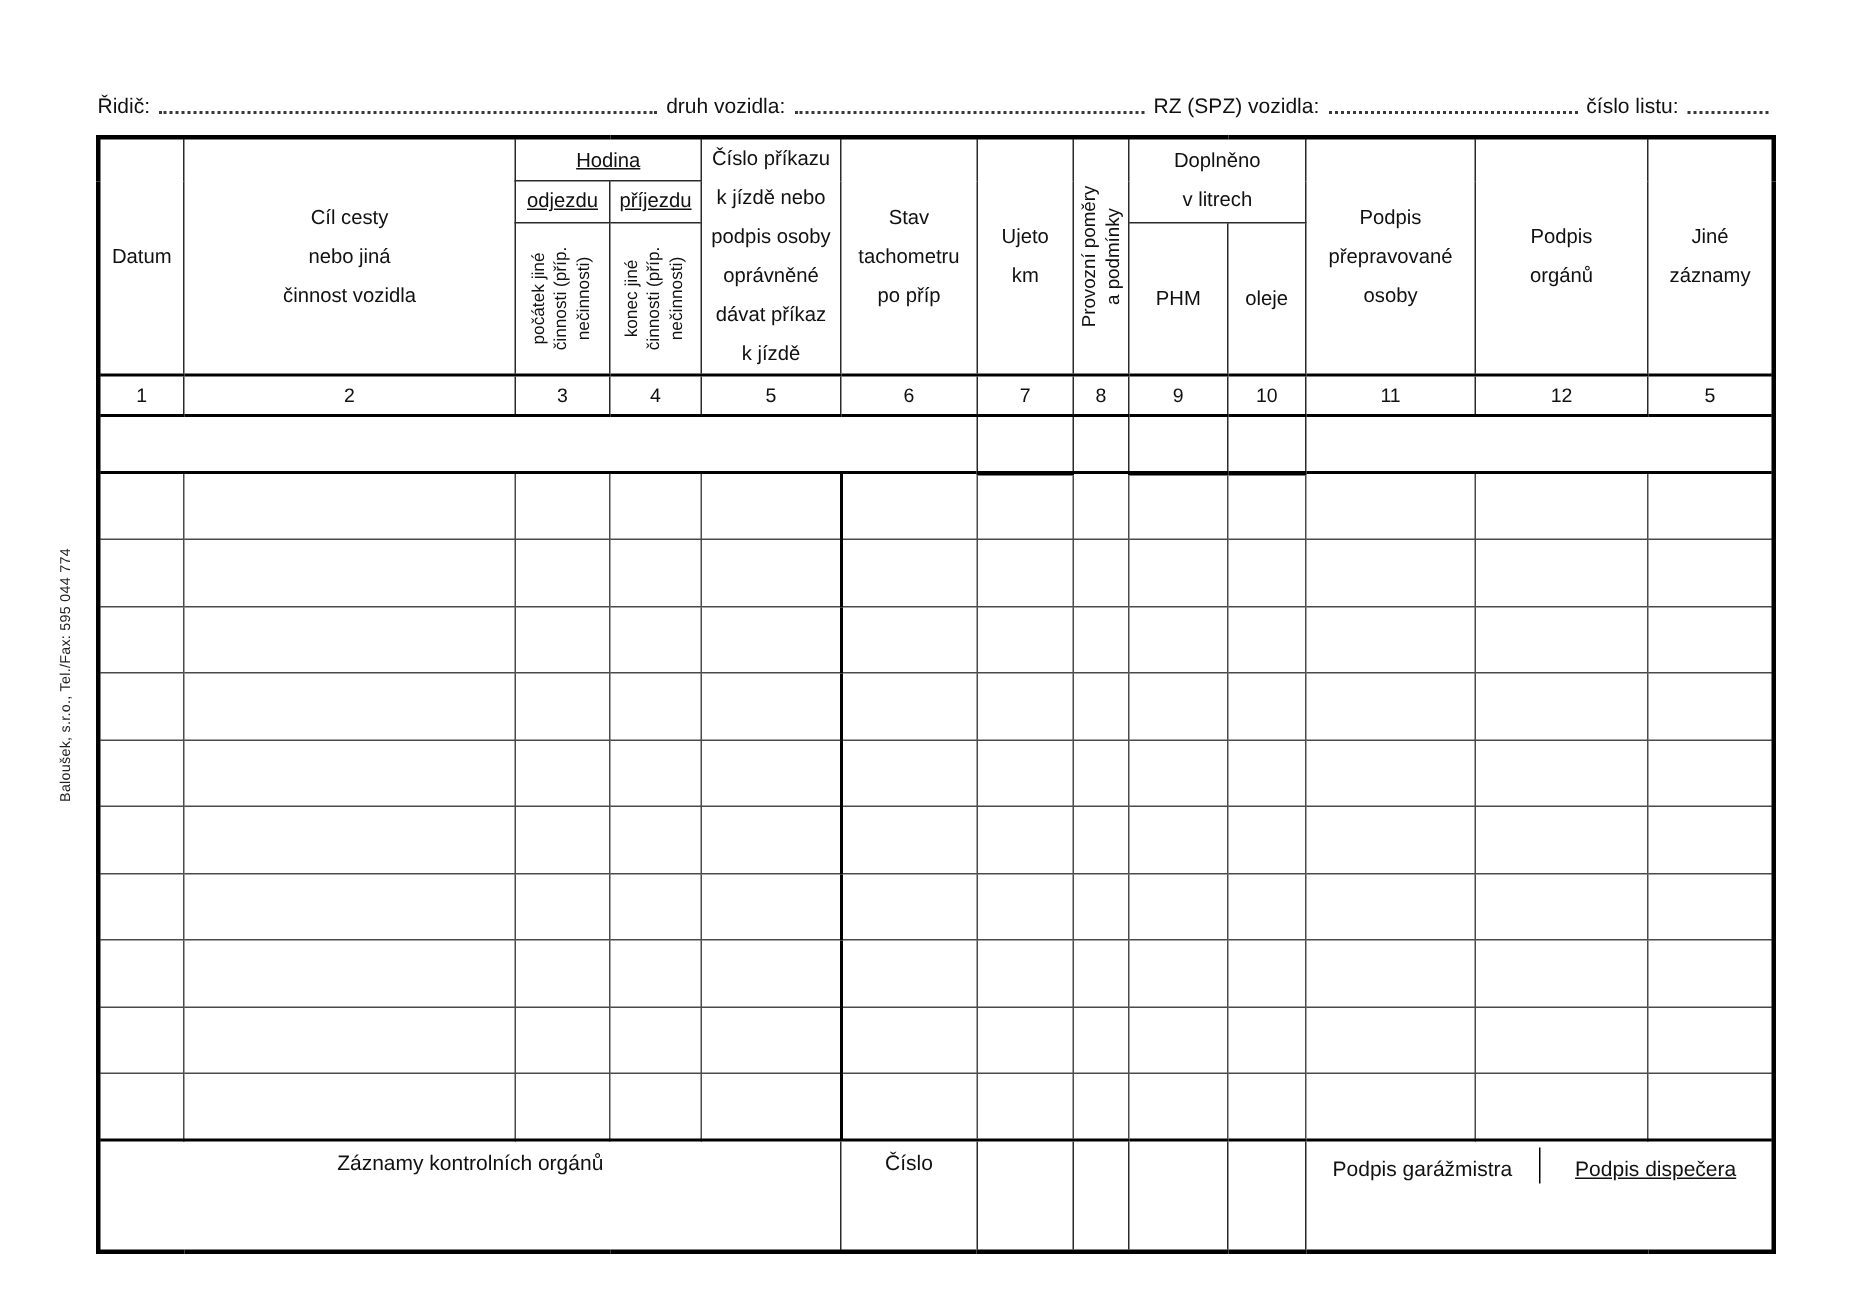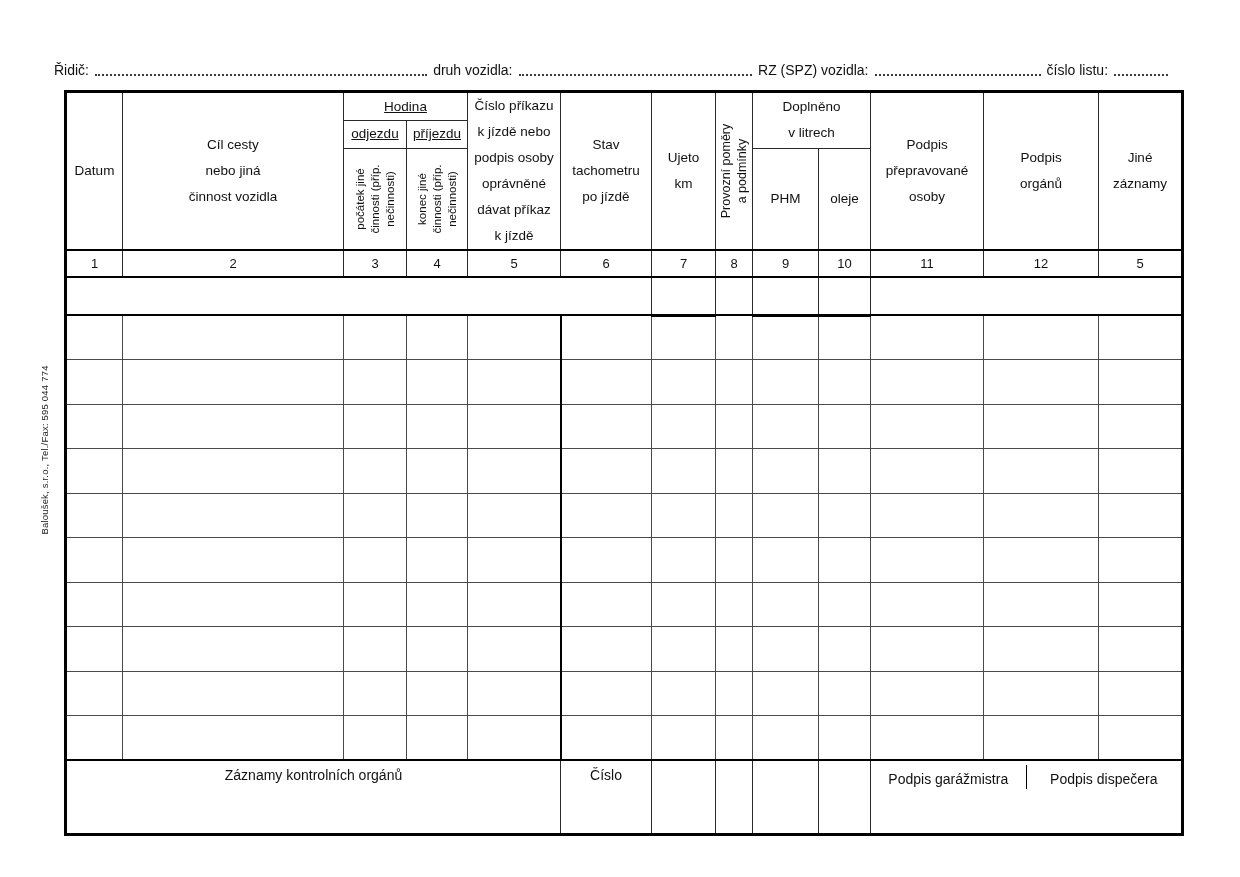--- a/index.html
+++ b/index.html
@@ -4,21 +4,21 @@
 <style>
   html,body{margin:0;padding:0;}
   body{
     width:1240px;height:877px;position:relative;background:#fff;
     font-family:"Liberation Sans", sans-serif;color:#111;
     -webkit-font-smoothing:antialiased;
   }
 
   
   .top-row{
-    position:absolute;left:54px;top:57px;width:1117px;height:22px;
+    position:absolute;left:65px;top:57px;width:1117px;height:22px;
     display:flex;align-items:flex-end;font-size:14px;white-space:nowrap;
   }
   .top-row .lbl{padding:0 3px;line-height:18px;}
   .top-row .lbl:first-child{padding-left:0;}
   .dots{border-bottom:2px dotted #3a3a3a;height:0;margin:0 3px 3px 3px;}
   .d1{flex:320 1 0;} .d2{flex:225 1 0;} .d3{flex:160 1 0;} .d4{flex:52 1 0;}
 
   
   .side-note{
     position:absolute;left:44px;top:450px;
@@ -81,21 +81,21 @@
 
   
   tr.foot td{
     border-top:2.5px solid #000;vertical-align:top;
     font-size:14px;line-height:20px;padding-top:4px;
   }
   td.zaznamy{text-align:left;padding-left:10px;}
   td.split{padding:0;}
   .halves{display:flex;height:100%;}
   .half{flex:1;padding-top:4px;text-align:center;font-size:14px;line-height:20px;}
-  .half + .half{border-left:1.5px solid #000;}
+  .half + .half{border-left:1.5px solid #000;text-decoration:underline;}
 </style>
 </head>
 <body>
 
 <div class="top-row">
   <span class="lbl">Řidič:</span>
   <span class="dots d1"></span>
   <span class="lbl">druh vozidla:</span>
   <span class="dots d2"></span>
   <span class="lbl">RZ (SPZ) vozidla:</span>
@@ -136,21 +136,21 @@
           <div>Číslo příkazu</div>
           <div>k jízdě nebo</div>
           <div>podpis osoby</div>
           <div>oprávněné</div>
           <div>dávat příkaz</div>
           <div>k jízdě</div>
         </td>
       <td rowspan="3">
           <div>Stav</div>
           <div>tachometru</div>
-          <div>po jízdě</div>
+          <div>po příp</div>
         </td>
       <td rowspan="3" class="bl2">
           <div>Ujeto</div>
           <div>km</div>
         </td>
       <td rowspan="3" class="rel bl2 br2">
         <div class="rotwrap big">
             <div>Provozní poměry</div>
             <div>a podmínky</div>
           </div>

